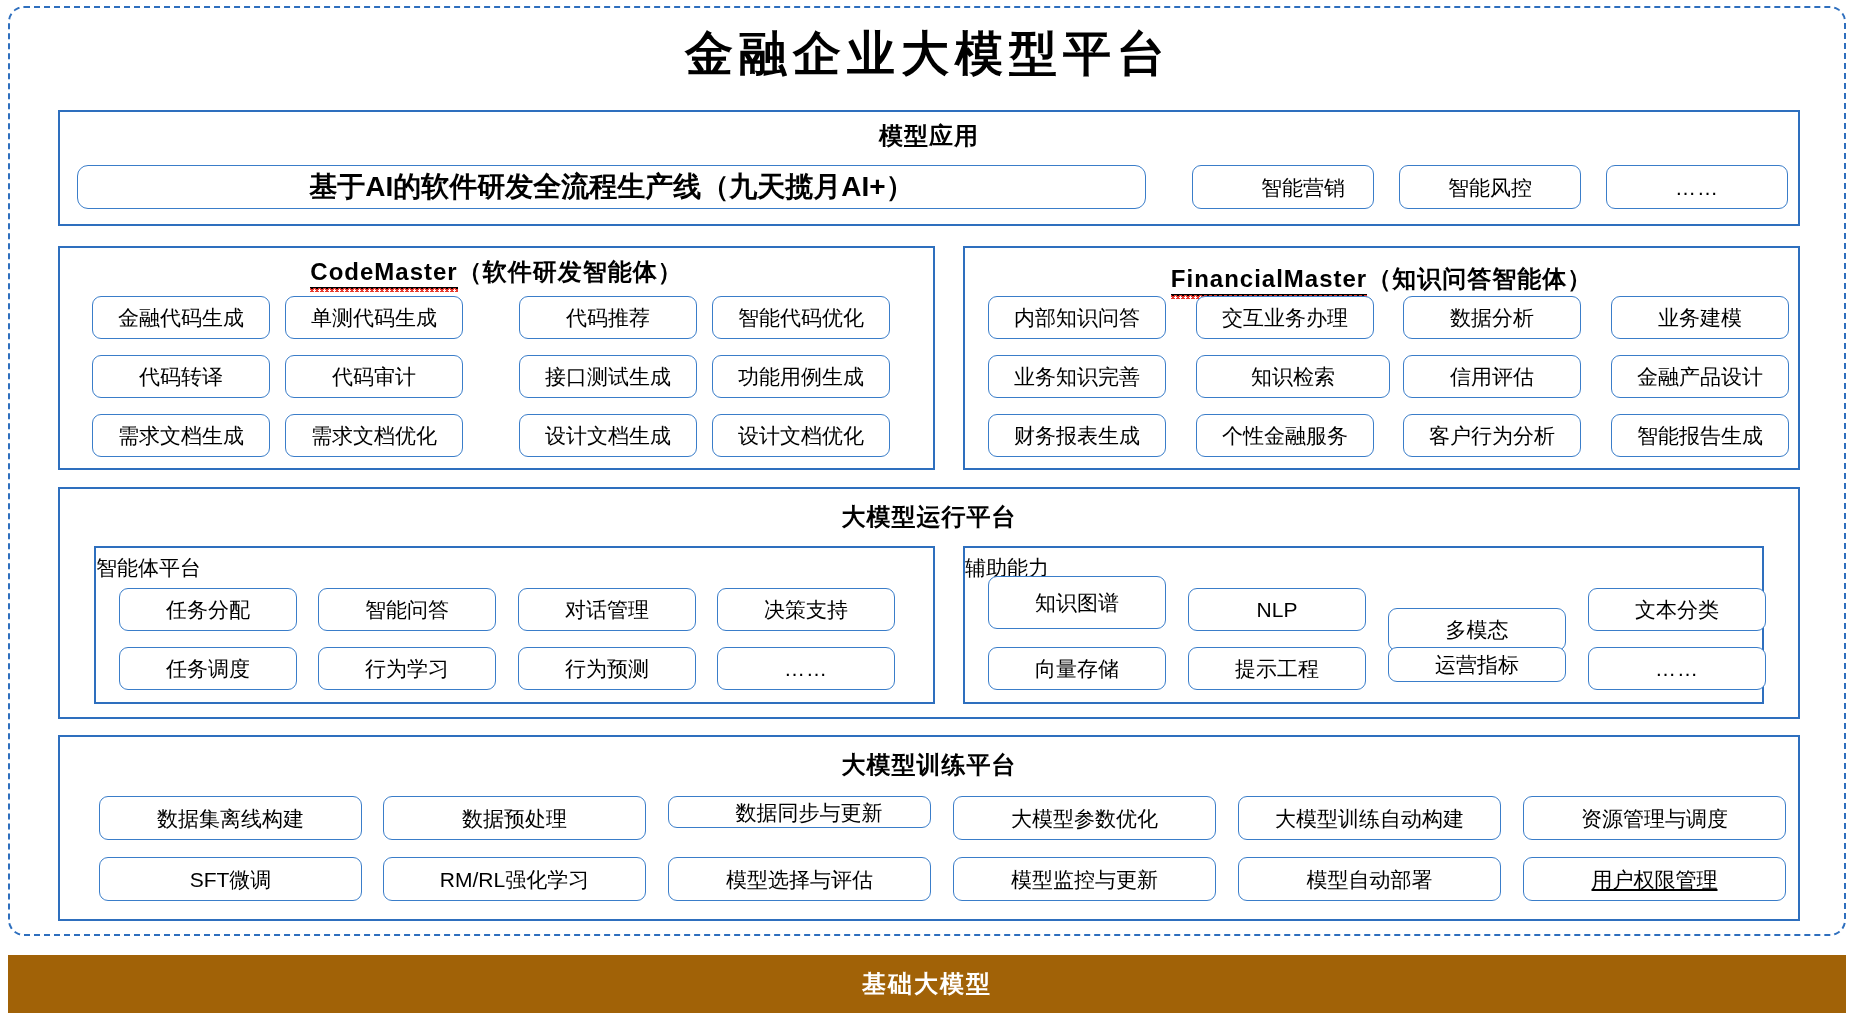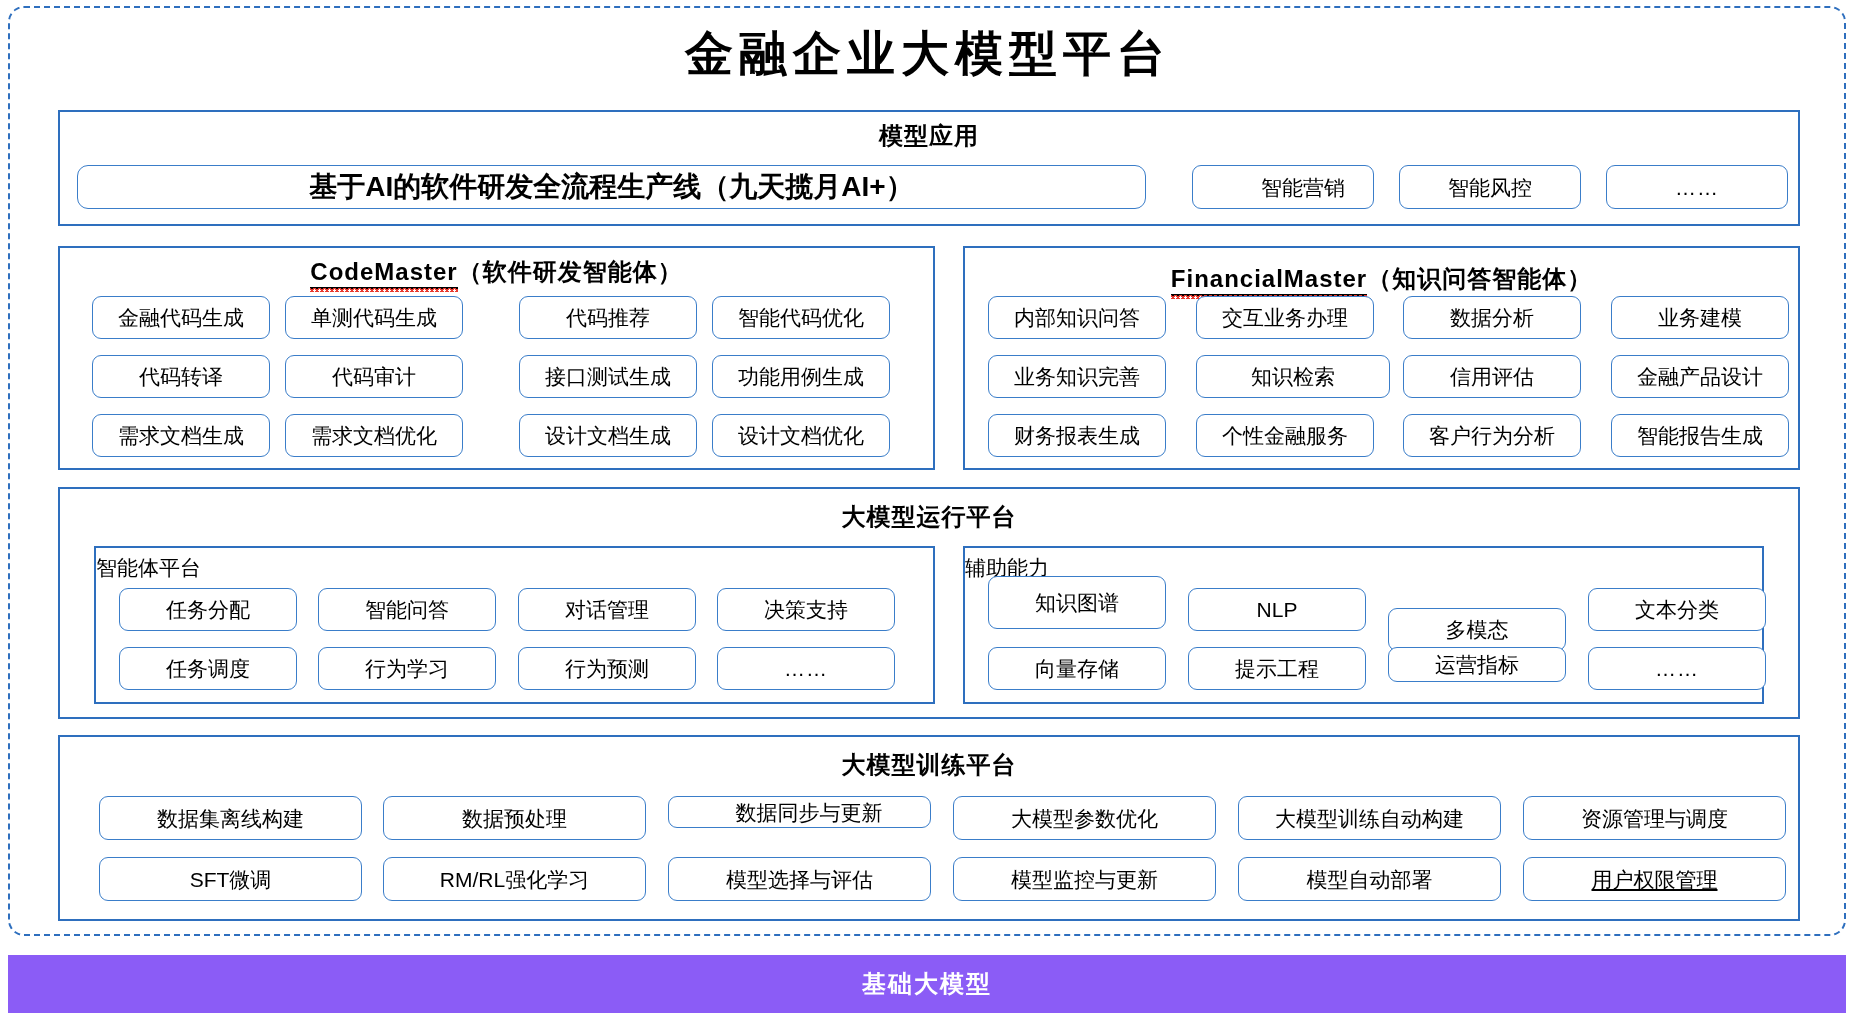--- a/index.html
+++ b/index.html
@@ -119,21 +119,21 @@
     padding-bottom: 1px;
   }
 
   
   .base-band {
     position: absolute;
     left: 8px;
     top: 955px;
     width: 1838px;
     height: 58px;
-    background: #8b5cf6;
+    background: #a16207;
     display: flex;
     align-items: center;
     justify-content: center;
     color: #ffffff;
     font-size: 24px;
     font-weight: 700;
     letter-spacing: 2px;
   }
 </style>
 </head>

